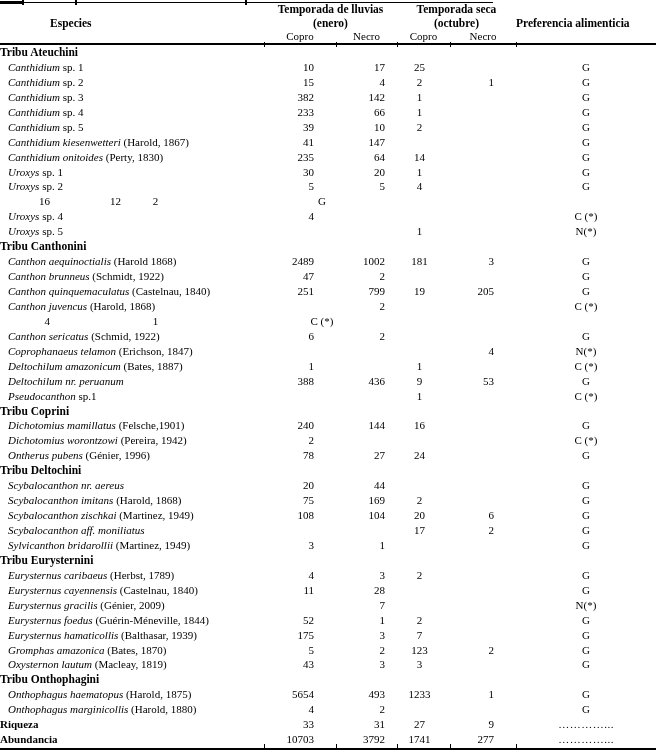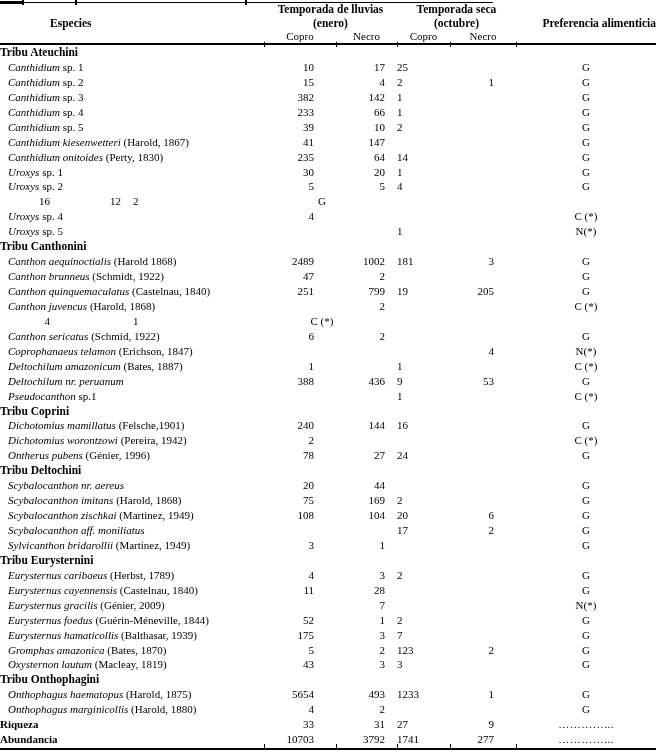--- a/index.html
+++ b/index.html
@@ -15,41 +15,41 @@
   .ta-line  { position: absolute; top: 2px; left: 0; width: 493px; height: 1px; background: #000; }
   .ta-thick { position: absolute; top: 1px; left: 0; width: 23px;  height: 3px; background: #000; }
   .ta-tick  { position: absolute; top: 0;   width: 2px; height: 5px; background: #000; }
 
   
   .header { position: absolute; top: 2px; left: 0; width: 656px; height: 41px; }
   .h-especies { position: absolute; left: 8px; top: 15px; font-weight: bold; font-size: 11.5px; margin-left: 42px; }
   .h-group { position: absolute; top: 1px; text-align: center; font-weight: bold; font-size: 11.5px; line-height: 13.5px; }
   .h-rainy { left: 264px; width: 133px; }
   .h-dry   { left: 397px; width: 119px; }
-  .h-pref  { position: absolute; left: 516px; width: 140px; top: 15px; text-align: right; font-weight: bold; font-size: 11.5px; }
+  .h-pref  { position: absolute; left: 516px; width: 140px; top: 15px; text-align: left; font-weight: bold; font-size: 11.5px; }
   .h-sub { position: absolute; top: 28px; font-size: 11px; text-align: center; line-height: 13px; }
   .s1 { left: 264px; width: 72px; }
   .s2 { left: 336px; width: 61px; }
   .s3 { left: 397px; width: 53px; }
   .s4 { left: 450px; width: 66px; }
 
   
   .header-rule { position: absolute; top: 43px; left: 0; width: 656px; height: 2px; background: #000; }
   .bottom-rule { position: absolute; top: 748px; left: 0; width: 656px; height: 2px; background: #000; }
   .rule-tick-down { position: absolute; top: -1px; width: 1px; height: 5px; background: #000; }
   .rule-tick-up   { position: absolute; top: -4px; width: 1px; height: 6px; background: #000; }
 
   
   .tbody { position: absolute; top: 45px; left: 0; width: 656px; }
   .row { display: flex; height: 14.95px; line-height: 14.95px; font-size: 11px; white-space: nowrap; }
   .cell { box-sizing: border-box; overflow: hidden; }
   .c-name { width: 264px; padding-left: 8px; text-align: left; }
   .c-c1 { width: 72px; text-align: right; padding-right: 22px; }
   .c-n1 { width: 61px; text-align: right; padding-right: 12px; }
-  .c-c2 { width: 53px; text-align: left; padding-right: 8px; }
+  .c-c2 { width: 53px; text-align: center; padding-right: 8px; }
   .c-n2 { width: 66px; text-align: right; padding-right: 22px; }
   .c-pref { width: 140px; text-align: center; }
   .it { font-style: italic; }
   .section-label { width: 590px; text-align: left; font-weight: bold; font-size: 11.5px; }
   .sum-label { font-weight: bold; padding-left: 0; padding-right: 22px; }
   .dots { letter-spacing: 0.5px; }
 </style>
 </head>
 <body>
 

